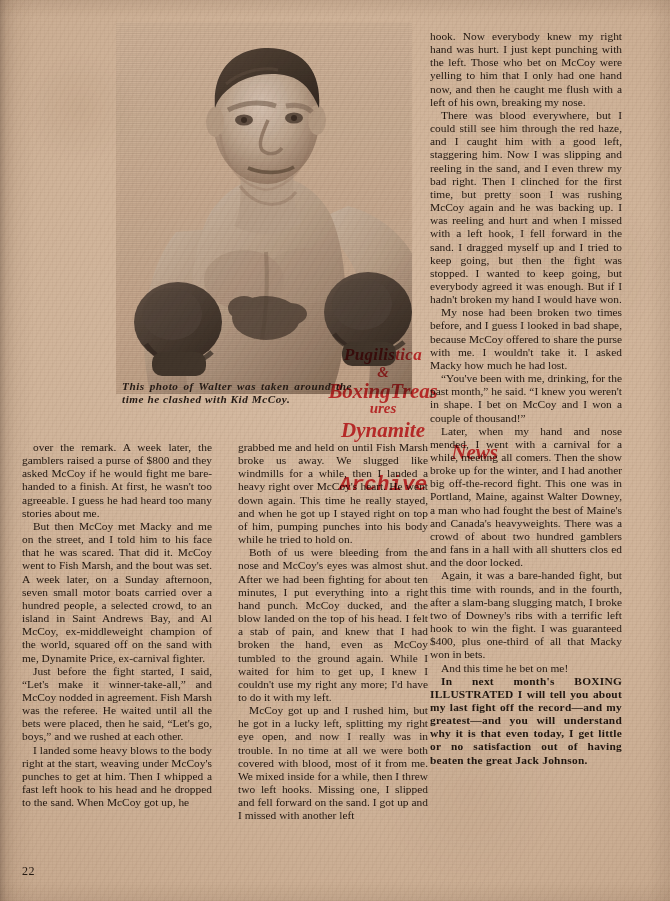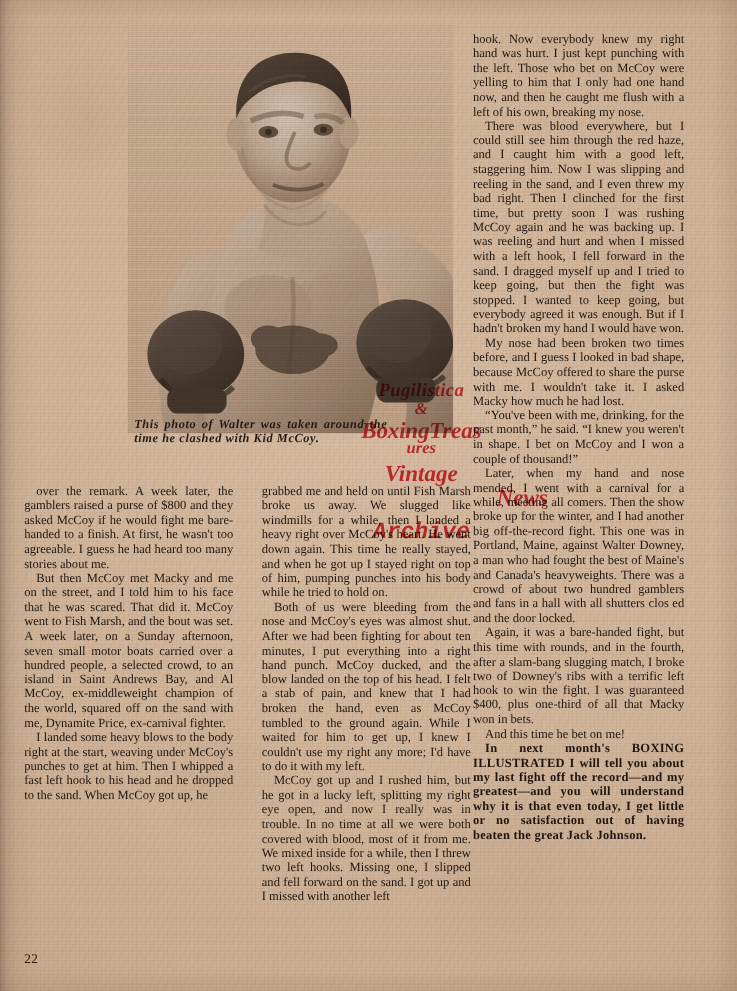--- a/index.html
+++ b/index.html
@@ -215,20 +215,21 @@
       </svg>
     </div>
     <div id="photo-halftone"></div>
   </div>
 
   <div id="caption">This photo of Walter was taken around the time he clashed with Kid McCoy.</div>
 
   <div class="col" id="col-left">
     <p>over the remark. A week later, the gamblers raised a purse of $800 and they asked McCoy if he would fight me bare-handed to a finish. At first, he wasn't too agreeable. I guess he had heard too many stories about me.</p>
     <p>But then McCoy met Macky and me on the street, and I told him to his face that he was scared. That did it. McCoy went to Fish Marsh, and the bout was set. A week later, on a Sunday afternoon, seven small motor boats carried over a hundred people, a selected crowd, to an island in Saint Andrews Bay, and Al McCoy, ex-middleweight champion of the world, squared off on the sand with me, Dynamite Price, ex-carnival fighter.</p>
+    <p>Just before the fight started, I said, “Let's make it winner-take-all,” and McCoy nodded in agreement. Fish Marsh was the referee. He waited until all the bets were placed, then he said, “Let's go, boys,” and we rushed at each other.</p>
     <p>I landed some heavy blows to the body right at the start, weaving under McCoy's punches to get at him. Then I whipped a fast left hook to his head and he dropped to the sand. When McCoy got up, he</p>
   </div>
 
   <div class="col" id="col-mid">
     <p class="noind">grabbed me and held on until Fish Marsh broke us away. We slugged like windmills for a while, then I landed a heavy right over McCoy's heart. He went down again. This time he really stayed, and when he got up I stayed right on top of him, pumping punches into his body while he tried to hold on.</p>
     <p>Both of us were bleeding from the nose and McCoy's eyes was almost shut. After we had been fighting for about ten minutes, I put everything into a right hand punch. McCoy ducked, and the blow landed on the top of his head. I felt a stab of pain, and knew that I had broken the hand, even as McCoy tumbled to the ground again. While I waited for him to get up, I knew I couldn't use my right any more; I'd have to do it with my left.</p>
     <p>McCoy got up and I rushed him, but he got in a lucky left, splitting my right eye open, and now I really was in trouble. In no time at all we were both covered with blood, most of it from me. We mixed inside for a while, then I threw two left hooks. Missing one, I slipped and fell forward on the sand. I got up and I missed with another left</p>
   </div>
 
   <div class="col" id="col-right">
@@ -242,20 +243,20 @@
     <p class="sig">In next month's BOXING ILLUSTRATED I will tell you about my last fight off the record—and my greatest—and you will understand why it is that even today, I get little or no satisfaction out of having beaten the great Jack Johnson.</p>
   </div>
 
   <div id="pagenum">22</div>
 
   <div id="watermark">
     <div class="wm1">Pugilistica</div>
     <div class="wm-amp">&amp;</div>
     <div class="wm2">BoxingTreas</div>
     <div class="wm3">ures</div>
-    <div class="wm4">Vintage</div>
+    <div class="wm4">Dynamite</div>
     <div class="wm5">News</div>
     <div class="wm7">Archive</div>
   </div>
 
   <div id="mottle"></div>
   <div id="grain"></div>
 </div>
 
 </body></html>

